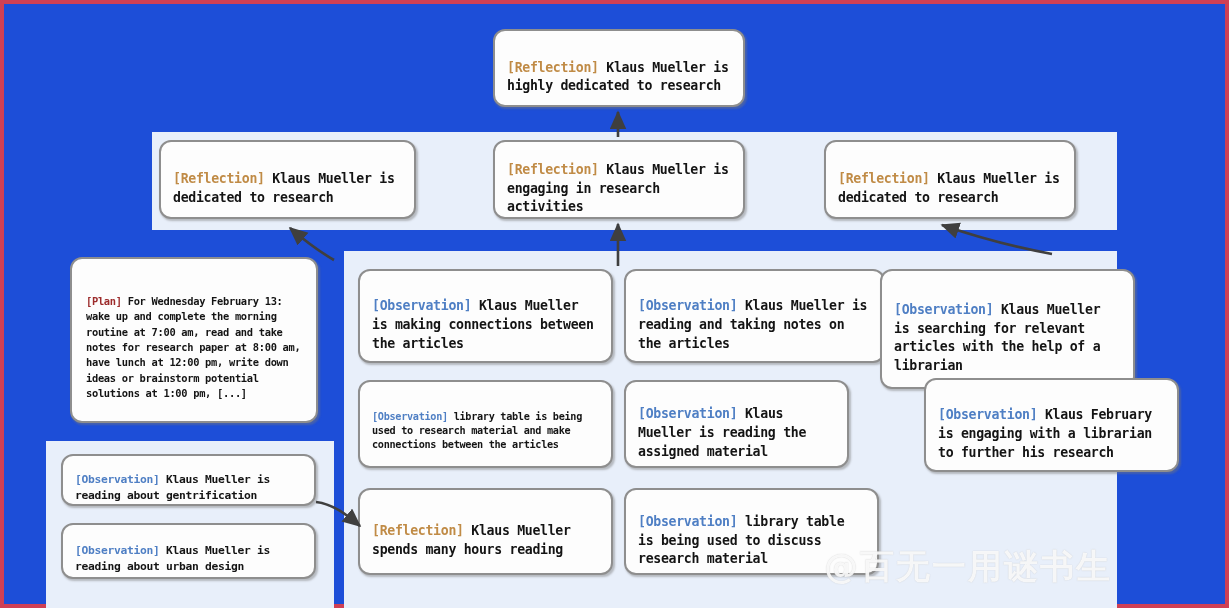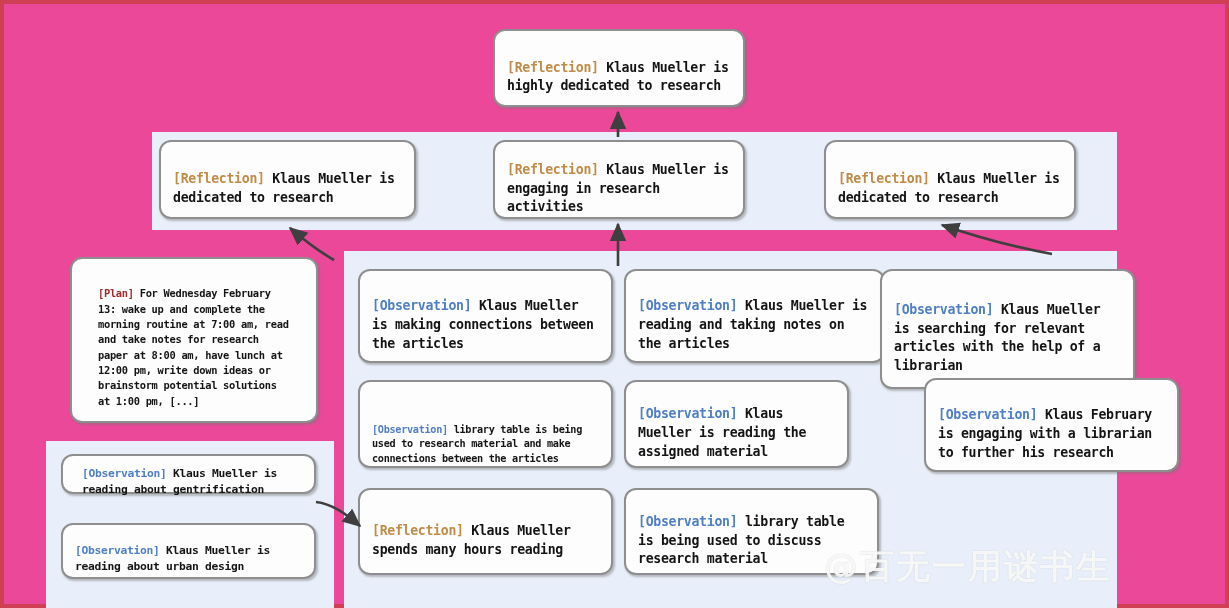--- a/index.html
+++ b/index.html
@@ -7,21 +7,21 @@
     width:1229px;height:608px;
     background:#ffffff;
     font-family:"DejaVu Sans Mono","Liberation Mono",monospace;
     overflow:hidden;
   }
   #root{
     position:relative;
     width:1229px;height:608px;
     box-sizing:border-box;
     border:4px solid #cf4055;
-    background:#ec4899;
+    background:#1d4ed8;
   }
   #canvas{position:absolute;inset:0;}
   svg.arrows{position:absolute;left:0;top:0;width:1229px;height:608px;pointer-events:none;z-index:5;}
 
   
   .panel{position:absolute;background:#e8effa;z-index:1;}
 
   
   .node{
     position:absolute;
@@ -45,21 +45,21 @@
     white-space:pre-line;
   }
   .tag{font-weight:bold;}
   .tag.reflection{color:#c08b46;}
   .tag.observation{color:#4f7fc4;}
   .tag.plan{color:#9c2b2b;}
 
   .fs13 .txt{font-size:13.2px;}
   .fs11 .txt{font-size:11.3px;line-height:1.40;}
   .fs10 .txt{font-size:10.2px;line-height:1.42;}
-  .plan-node .txt{font-size:10.4px;line-height:1.48;padding:0 26px;}
+  .plan-node .txt{font-size:10.4px;line-height:1.48;padding:0 14px;}
 
   
   .watermark{
     position:absolute;
     z-index:8;
     pointer-events:none;
     color:rgba(255,255,255,.85);
     font-family:"DejaVu Sans","Liberation Sans",sans-serif;
     font-size:34px;
     font-weight:bold;
@@ -101,39 +101,39 @@
         <span class="tag reflection">[Reflection]</span><span> Klaus Mueller is dedicated to research</span>
       </div>
     </div>
 
     <div class="node plan-node" style="left:66px;top:253px;width:248px;height:166px;">
       <div class="txt">
         <span class="tag plan">[Plan]</span><span> For Wednesday February 13: wake up and complete the morning routine at 7:00 am, read and take notes for research paper at 8:00 am, have lunch at 12:00 pm, write down ideas or brainstorm potential solutions at 1:00 pm, [...]</span>
       </div>
     </div>
 
-    <div class="node fs11" style="left:57px;top:450px;width:255px;height:40px;padding-left:7px;">
+    <div class="node fs11" style="left:57px;top:450px;width:255px;height:52px;">
       <div class="txt">
         <span class="tag observation">[Observation]</span><span> Klaus Mueller is reading about gentrification</span>
       </div>
     </div>
 
     <div class="node fs11" style="left:57px;top:519px;width:255px;height:56px;">
       <div class="txt">
         <span class="tag observation">[Observation]</span><span> Klaus Mueller is reading about urban design</span>
       </div>
     </div>
 
     <div class="node fs13" style="left:354px;top:265px;width:255px;height:94px;">
       <div class="txt">
         <span class="tag observation">[Observation]</span><span> Klaus Mueller is making connections between the articles</span>
       </div>
     </div>
 
-    <div class="node fs10" style="left:354px;top:376px;width:255px;height:88px;align-items:flex-end;">
+    <div class="node fs10" style="left:354px;top:376px;width:255px;height:88px;">
       <div class="txt">
         <span class="tag observation">[Observation]</span><span> library table is being used to research material and make connections between the articles</span>
       </div>
     </div>
 
     <div class="node fs13" style="left:354px;top:484px;width:255px;height:87px;">
       <div class="txt">
         <span class="tag reflection">[Reflection]</span><span> Klaus Mueller spends many hours reading</span>
       </div>
     </div>

